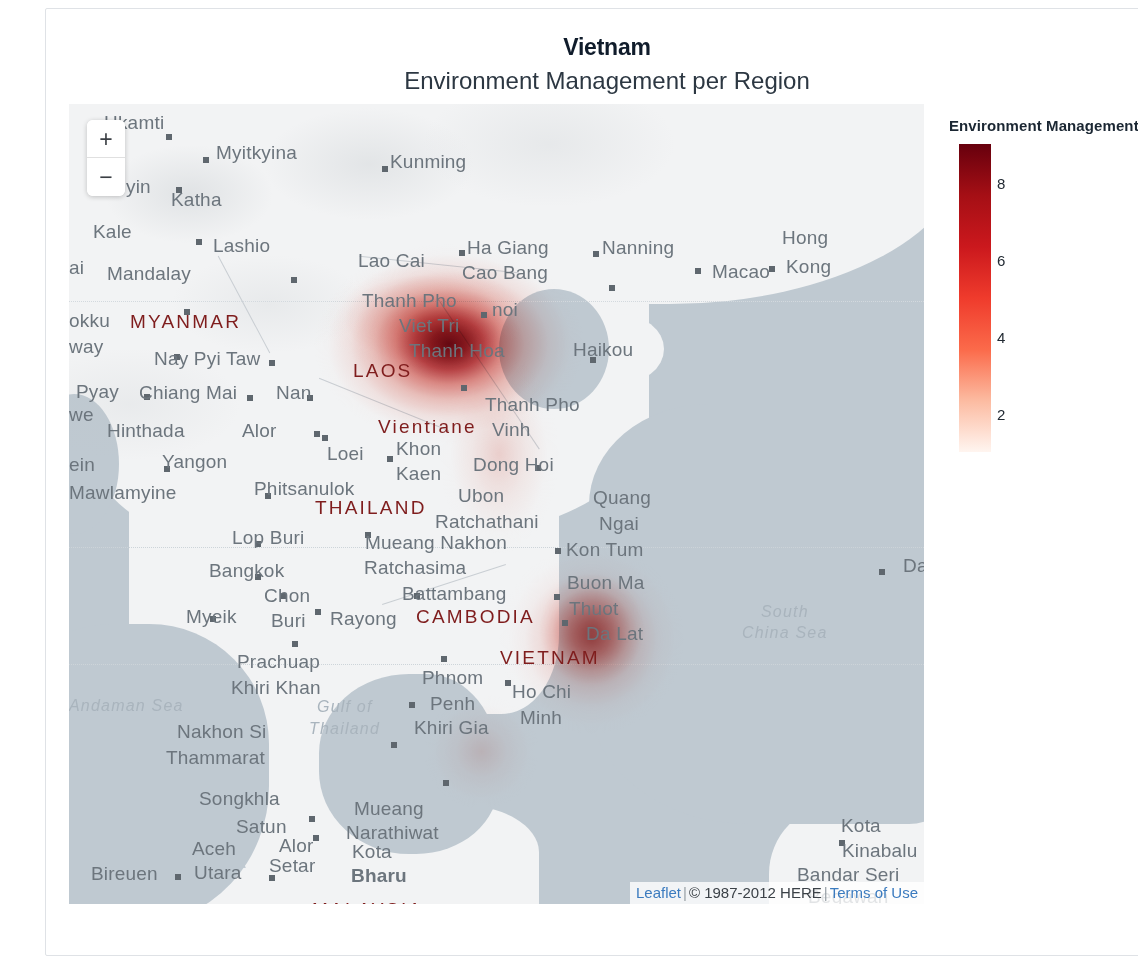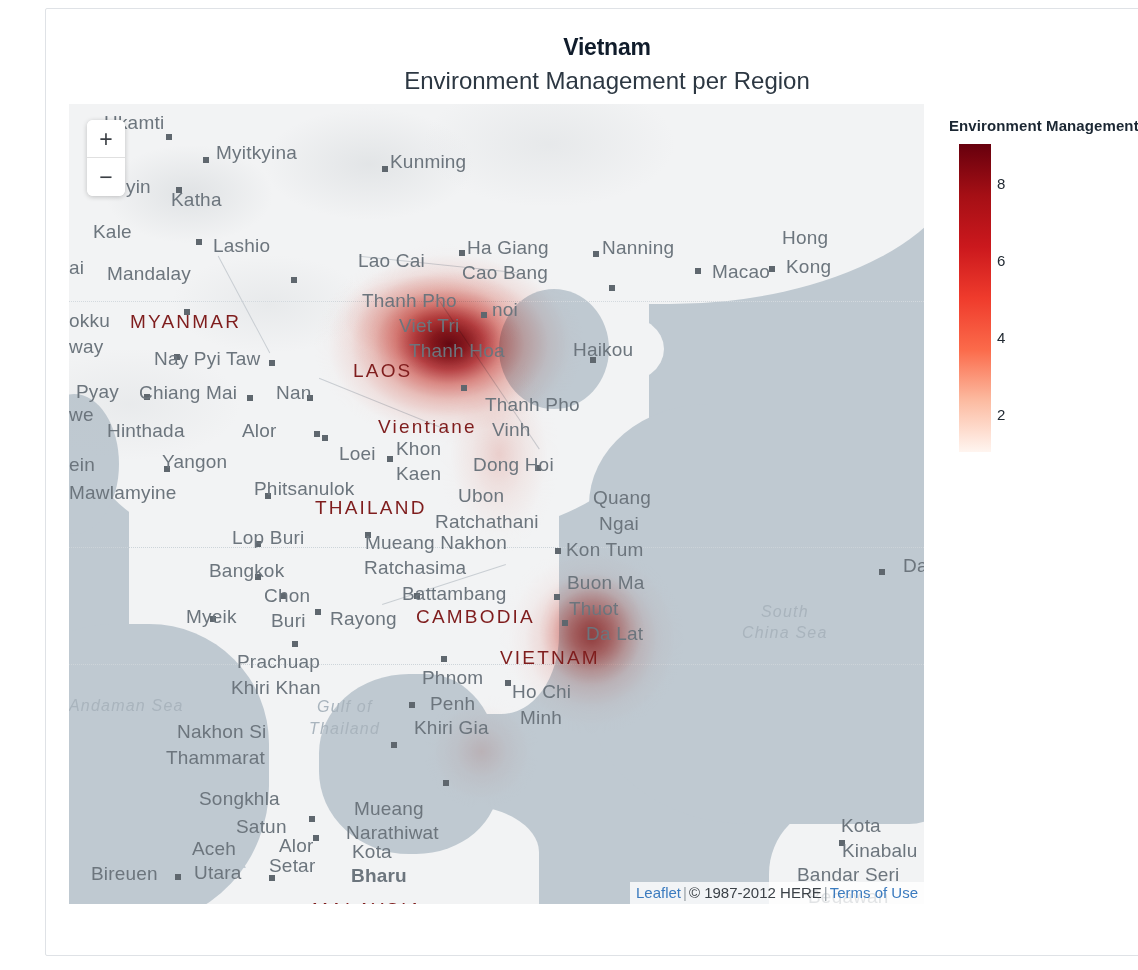--- a/index.html
+++ b/index.html
@@ -421,21 +421,21 @@
             <div class="lbl " style="left: 70px; top: 278px;">Chiang Mai</div>
             <div class="lbl " style="left: 207px; top: 278px;">Nan</div>
             <div class="lbl " style="left: 416px; top: 290px;">Thanh Pho</div>
             <div class="lbl " style="left: 0px; top: 300px;">we</div>
             <div class="lbl country" style="left: 309px; top: 312px;">Vientiane</div>
             <div class="lbl " style="left: 38px; top: 316px;">Hinthada</div>
             <div class="lbl " style="left: 173px; top: 316px;">Alor</div>
             <div class="lbl " style="left: 423px; top: 315px;">Vinh</div>
             <div class="lbl " style="left: 0px; top: 350px;">ein</div>
             <div class="lbl " style="left: 93px; top: 347px;">Yangon</div>
-            <div class="lbl " style="left: 270px; top: 339px;">Loei</div>
+            <div class="lbl " style="left: 258px; top: 339px;">Loei</div>
             <div class="lbl " style="left: 327px; top: 334px;">Khon</div>
             <div class="lbl " style="left: 327px; top: 359px;">Kaen</div>
             <div class="lbl " style="left: 404px; top: 350px;">Dong Hoi</div>
             <div class="lbl " style="left: 0px; top: 378px;">Mawlamyine</div>
             <div class="lbl " style="left: 185px; top: 374px;">Phitsanulok</div>
             <div class="lbl country" style="left: 246px; top: 393px;">THAILAND</div>
             <div class="lbl " style="left: 389px; top: 381px;">Ubon</div>
             <div class="lbl " style="left: 366px; top: 407px;">Ratchathani</div>
             <div class="lbl " style="left: 524px; top: 383px;">Quang</div>
             <div class="lbl " style="left: 530px; top: 409px;">Ngai</div>

